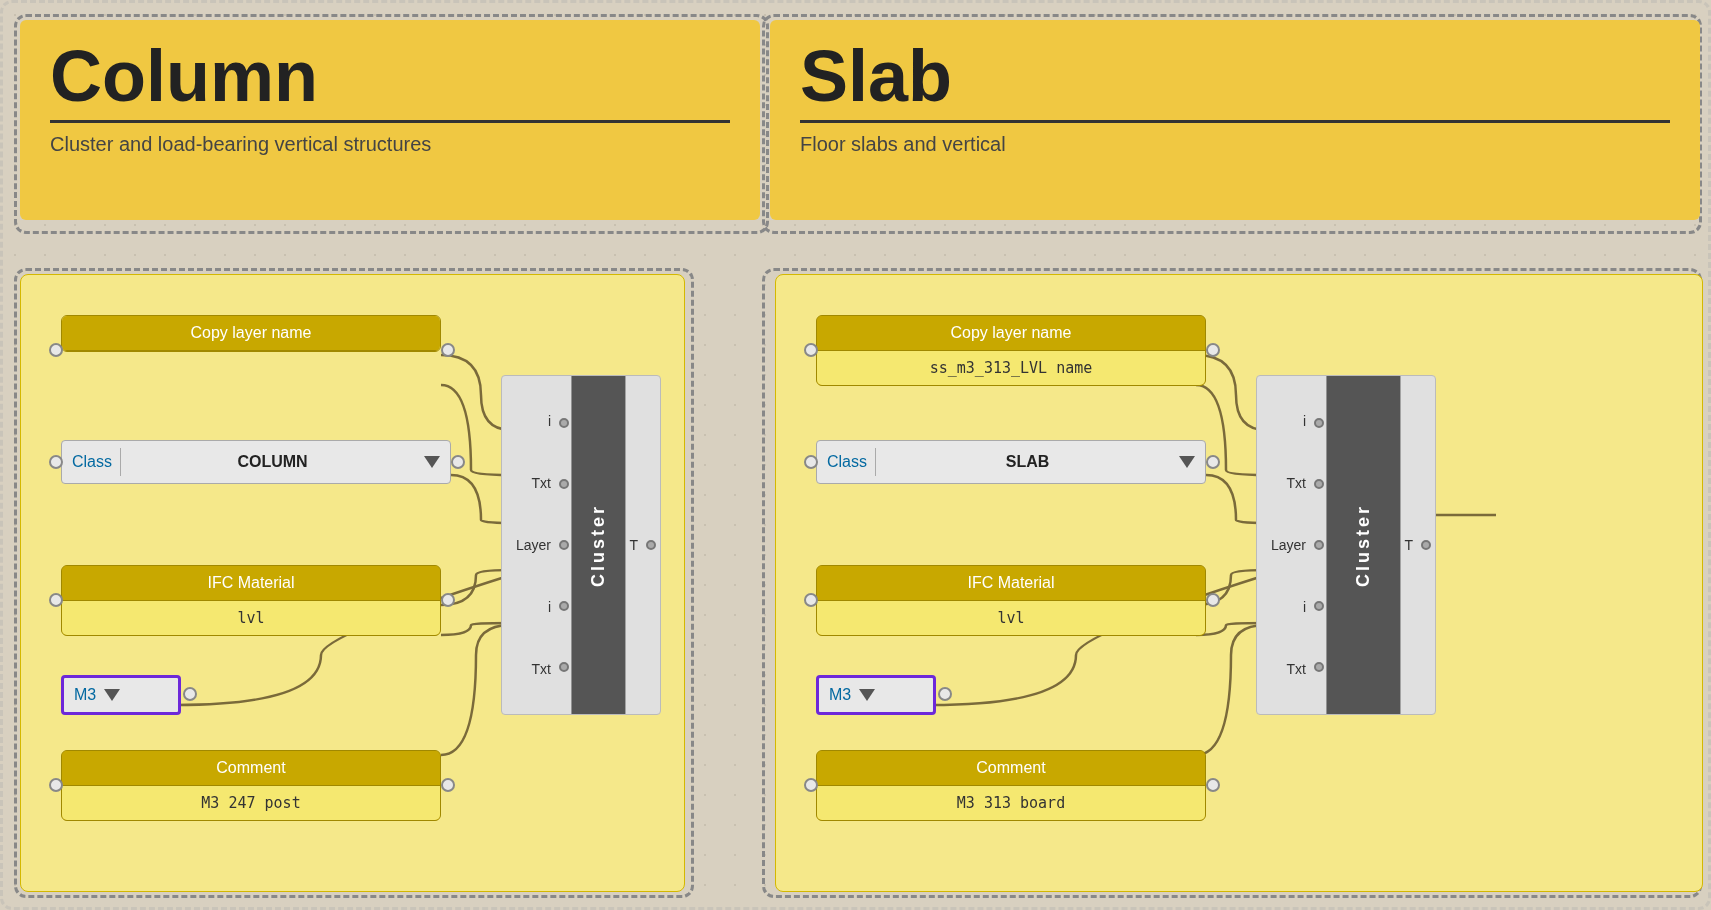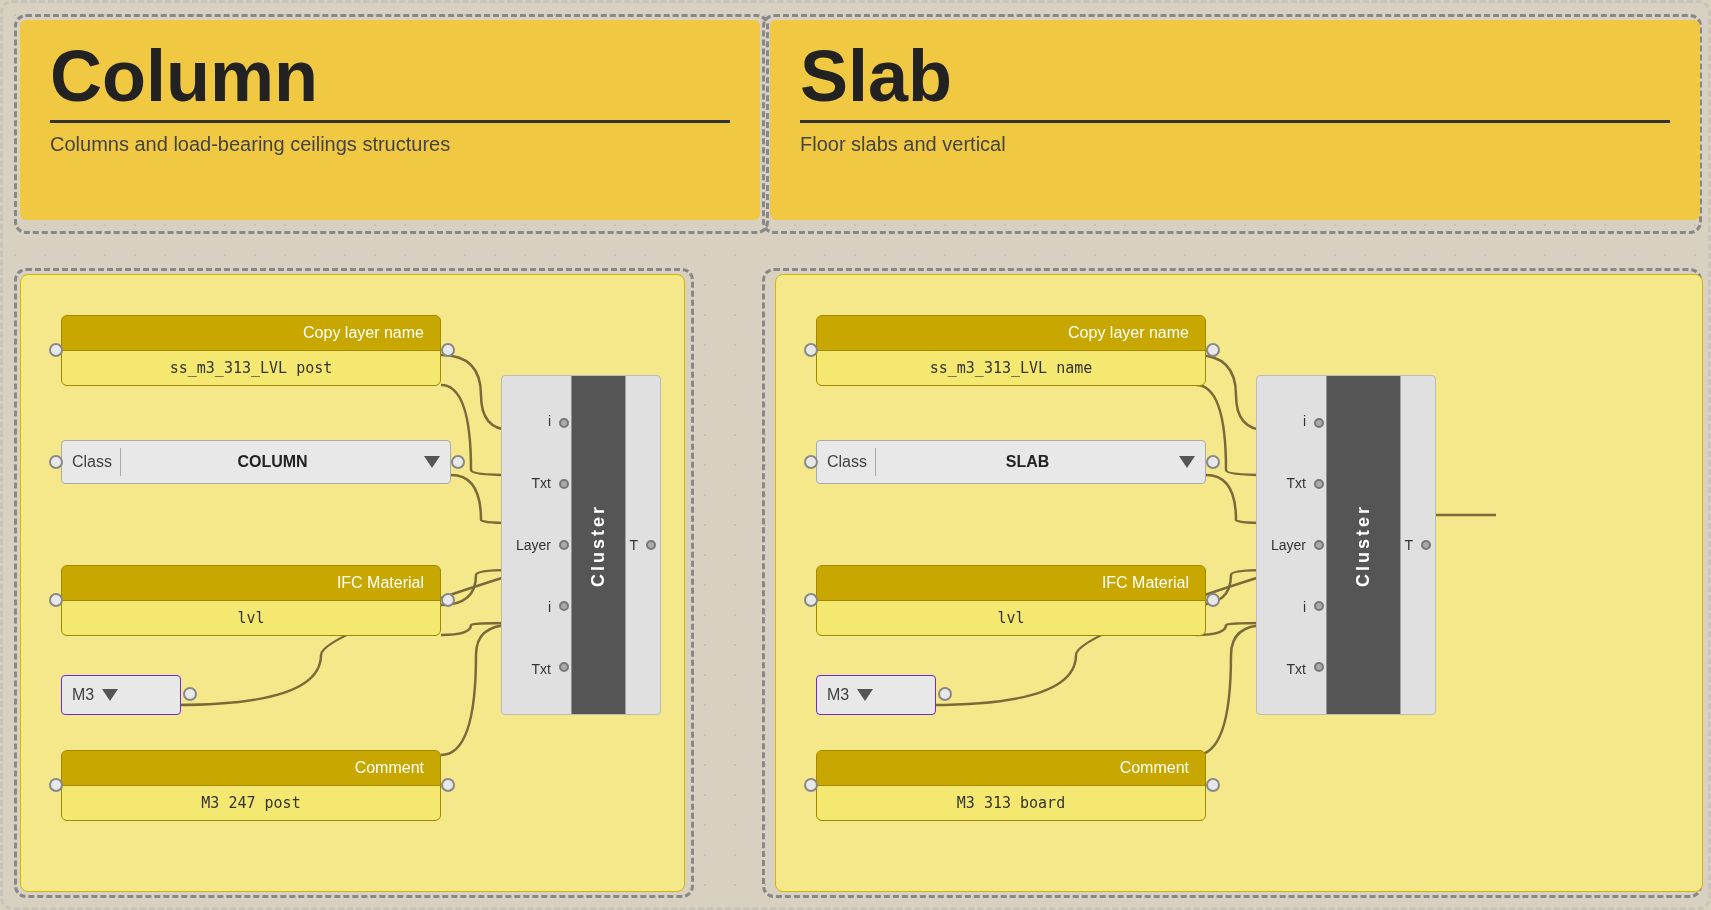--- a/index.html
+++ b/index.html
@@ -55,21 +55,21 @@
     }
 
     .node-yellow {
       background-color: #c8a800;
       border: 1px solid #a08800;
     }
 
     .node-header {
       background-color: #c8a800;
       color: #fff;
-      text-align: right;
+      text-align: center;
       padding: 8px 16px;
       font-size: 16px;
       font-weight: normal;
       border-bottom: 1px solid #a08800;
     }
 
     .node-value {
       background-color: #f5e870;
       color: #333;
       text-align: center;
@@ -85,21 +85,21 @@
       align-items: center;
       background-color: #e8e8e8;
       border: 1px solid #aaa;
       border-radius: 4px;
       padding: 6px 10px;
       gap: 8px;
     }
 
     .class-label {
       font-size: 16px;
-      color: #404040;
+      color: #0369a1;
     }
 
     .class-value {
       font-size: 16px;
       color: #222;
       font-weight: bold;
       flex: 1;
       text-align: center;
     }
 
@@ -109,21 +109,21 @@
       border-left: 8px solid transparent;
       border-right: 8px solid transparent;
       border-top: 12px solid #555;
       display: inline-block;
     }
 
     
     .m3-node {
       position: absolute;
       background-color: #e8e8e8;
-      border: 1px solid #6d28d9;
+      border: 3px solid #6d28d9;
       border-radius: 4px;
       display: flex;
       align-items: center;
       padding: 6px 10px;
       gap: 8px;
     }
 
     
     .connections-svg {
       position: absolute;
@@ -143,21 +143,21 @@
   </style>
 </head>
 <body>
 
 <div class="outer-dashed-group" style="left:14px; top:14px; width:755px; height:220px;"></div>
 
 <div class="outer-dashed-group" style="left:762px; top:14px; width:940px; height:220px;"></div>
 
 <div class="top-panel" style="left:20px; top:20px; width:740px; height:200px;">
   <div class="panel-title">Column</div>
-  <div class="panel-subtitle">Columns and load-bearing ceilings structures</div>
+  <div class="panel-subtitle">Cluster and load-bearing vertical structures</div>
 </div>
 
 <div class="top-panel" style="left:770px; top:20px; width:930px; height:200px;">
   <div class="panel-title">Slab</div>
   <div class="panel-subtitle">Floor slabs and vertical</div>
 </div>
 
 <div class="outer-dashed-group" style="left:14px; top:268px; width:680px; height:630px;"></div>
 
 <div class="outer-dashed-group" style="left:762px; top:268px; width:940px; height:630px;"></div>
@@ -176,21 +176,20 @@
 
     <path d="M 420 360 Q 450 360 450 350 Q 450 348 490 348" stroke="#7a6a3a" stroke-width="2.5" fill="none"></path>
 
     <path d="M 155 430 Q 300 430 300 380 Q 300 360 490 300" stroke="#7a6a3a" stroke-width="2.5" fill="none"></path>
 
     <path d="M 420 480 Q 455 480 455 380 Q 455 350 490 350" stroke="#7a6a3a" stroke-width="2.5" fill="none"></path>
   </svg>
 
   <div class="node node-yellow" style="left:40px; top:40px; width:380px;">
     <div class="node-header">Copy layer name</div>
-    <div class="node-value">ss_m3_313_LVL post</div>
   </div>
 
   <div style="position:absolute; left:28px; top:68px; width:14px; height:14px; border-radius:50%; background:#e8e8e8; border:2px solid #888;"></div>
 
   <div style="position:absolute; left:420px; top:68px; width:14px; height:14px; border-radius:50%; background:#e8e8e8; border:2px solid #888;"></div>
 
   <div class="class-node" style="left:40px; top:165px; width:390px; height:44px;">
     <span class="class-label">Class</span>
     <span style="width:1px; height:28px; background:#aaa; display:inline-block;"></span>
     <span class="class-value">COLUMN</span>

